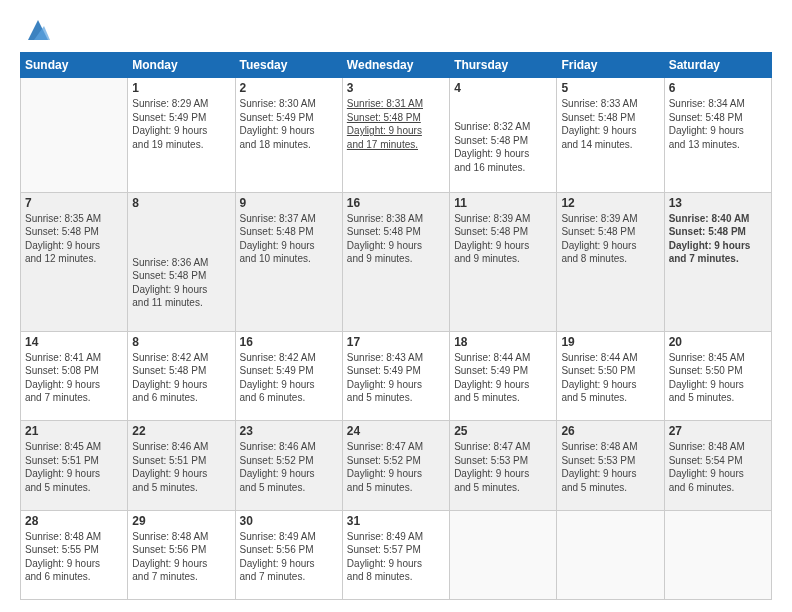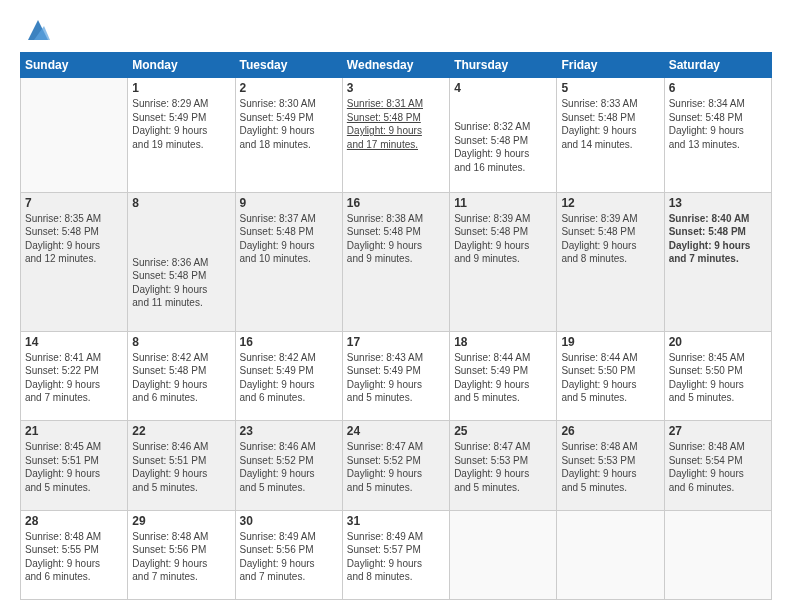--- a/index.html
+++ b/index.html
@@ -231,21 +231,21 @@
             <div class="cell-info" style="white-space: pre-line; font-weight: bold;">Sunrise: 8:40 AM
 Sunset: 5:48 PM
 Daylight: 9 hours
 and 7 minutes.</div>
           </td>
         </tr>
         <tr>
           <td>
             <span class="day-num">14</span>
             <div class="cell-info" style="white-space: pre-line;">Sunrise: 8:41 AM
-Sunset: 5:22 PM
+Sunset: 5:08 PM
 Daylight: 9 hours
 and 7 minutes.</div>
           </td>
           <td>
             <span class="day-num">8</span>
             <div class="cell-info" style="white-space: pre-line;">Sunrise: 8:42 AM
 Sunset: 5:48 PM
 Daylight: 9 hours
 and 6 minutes.</div>
           </td>

